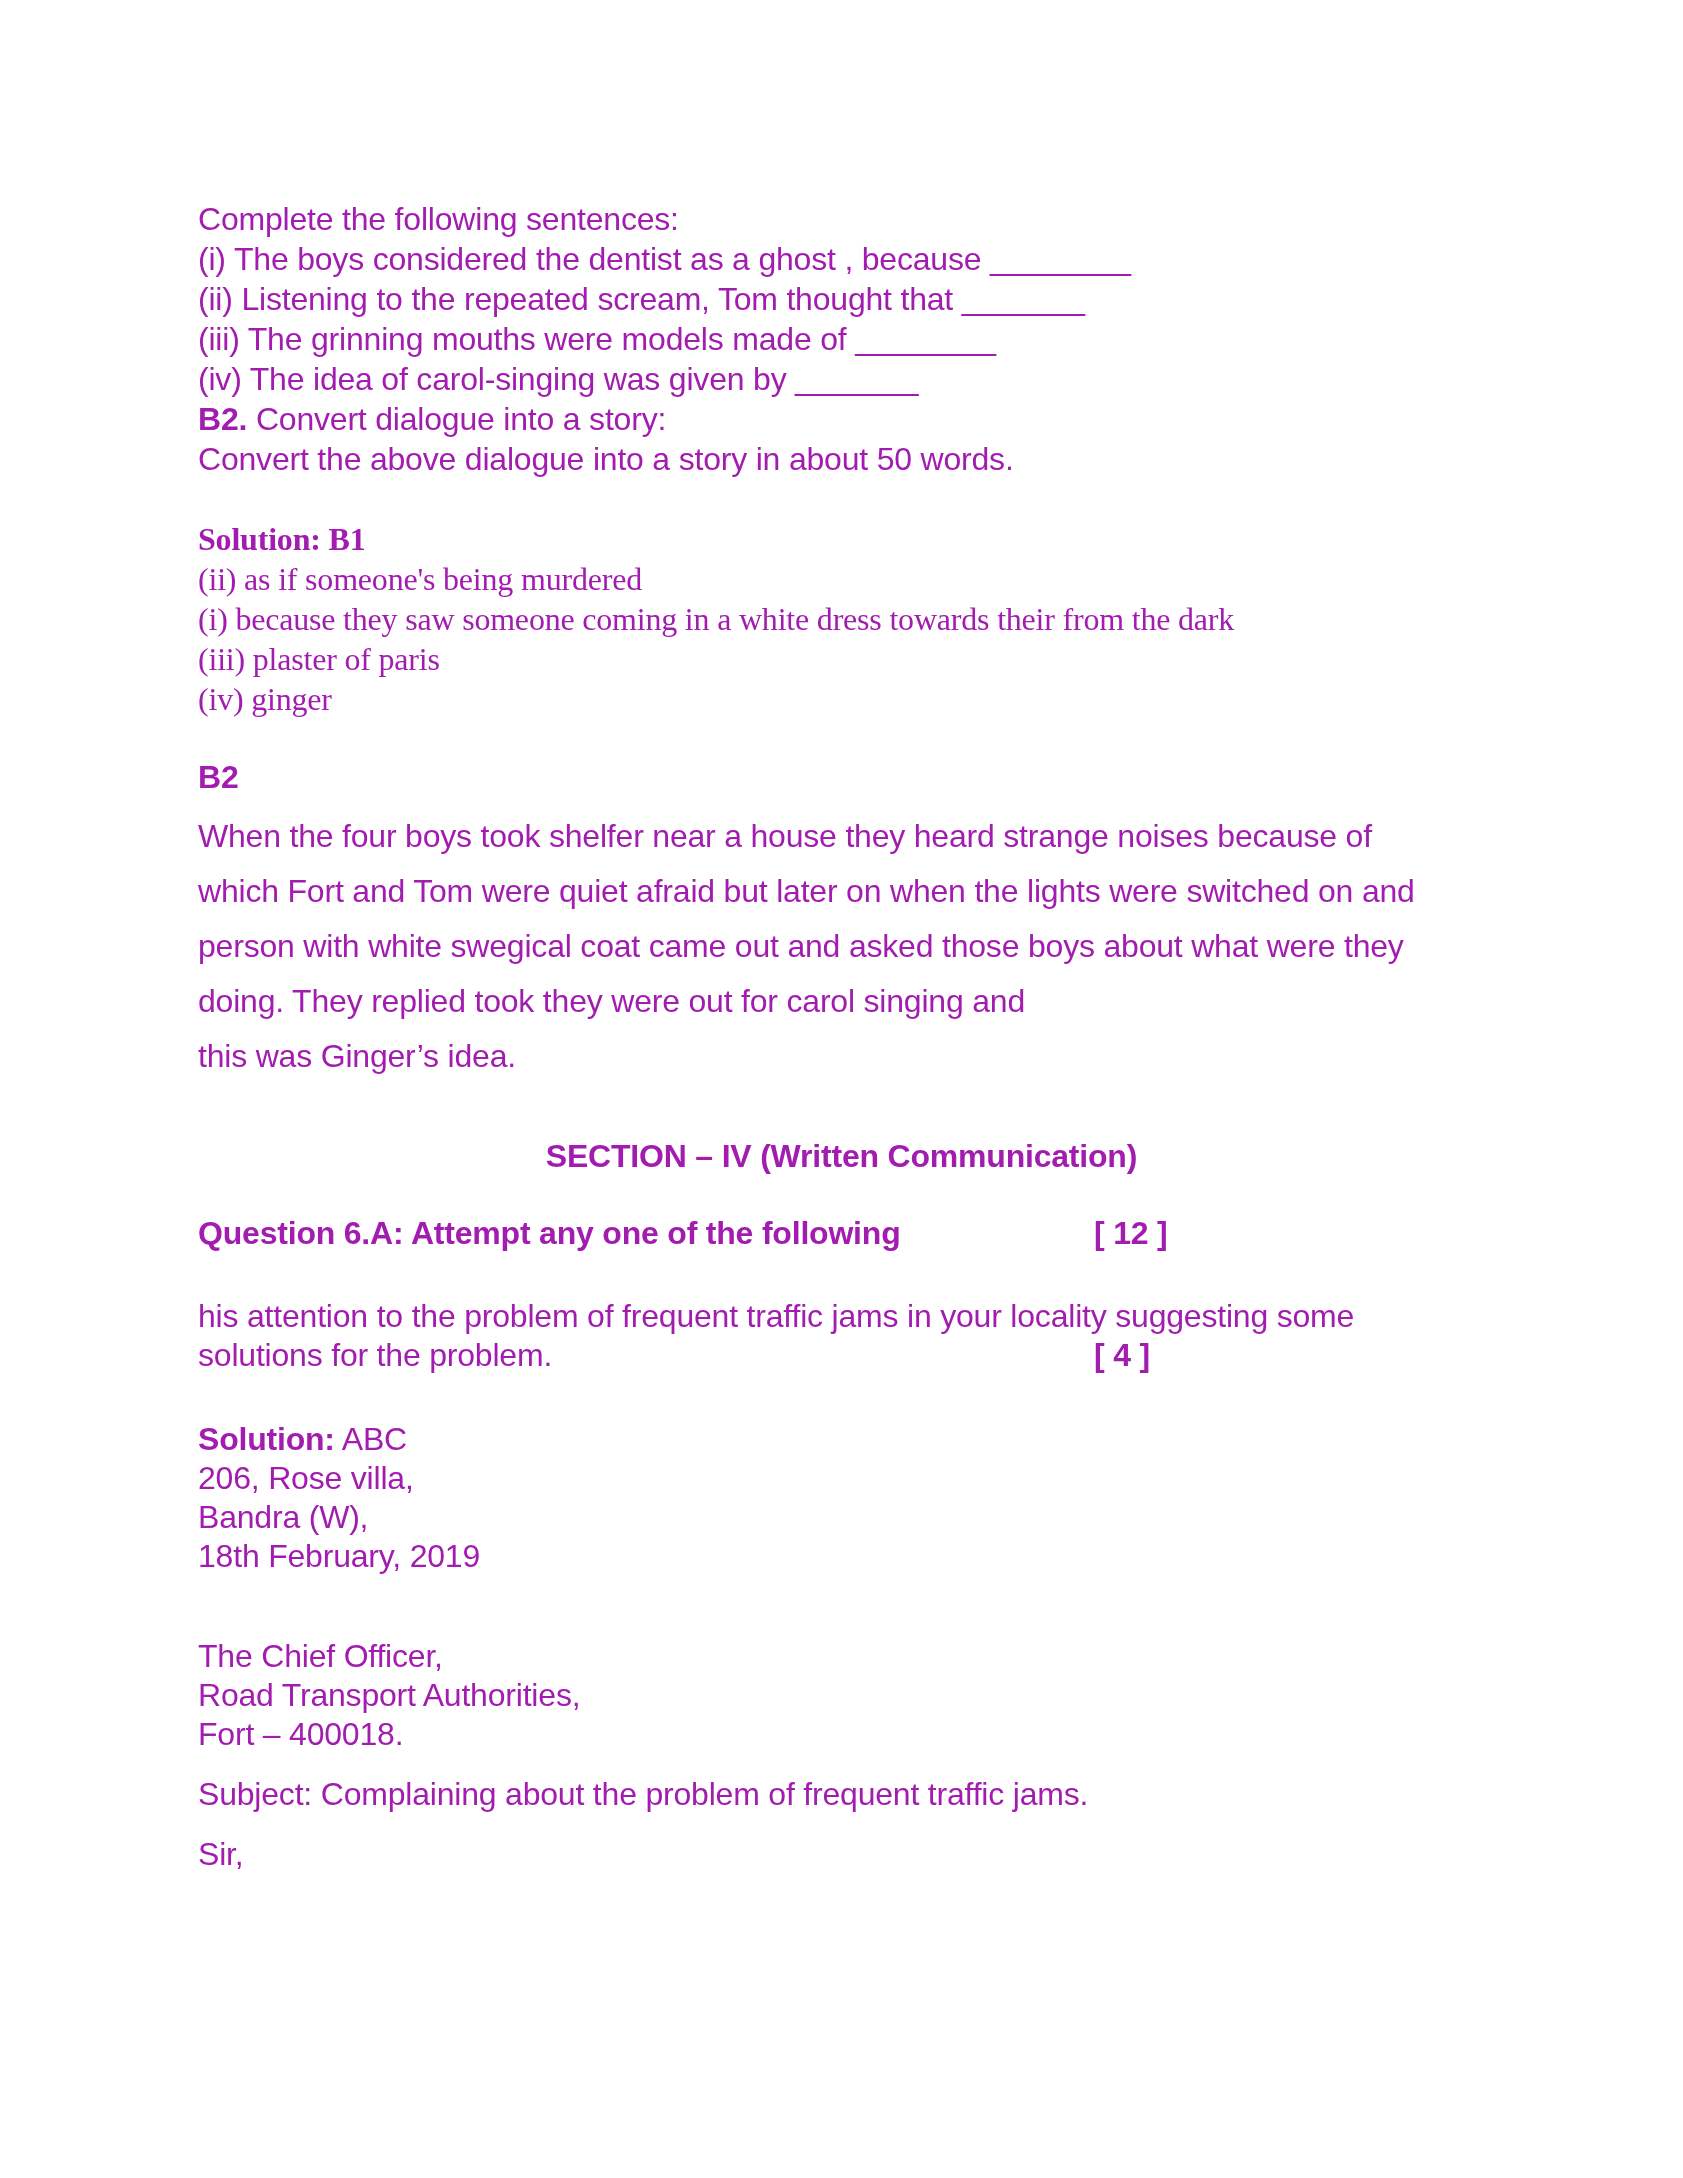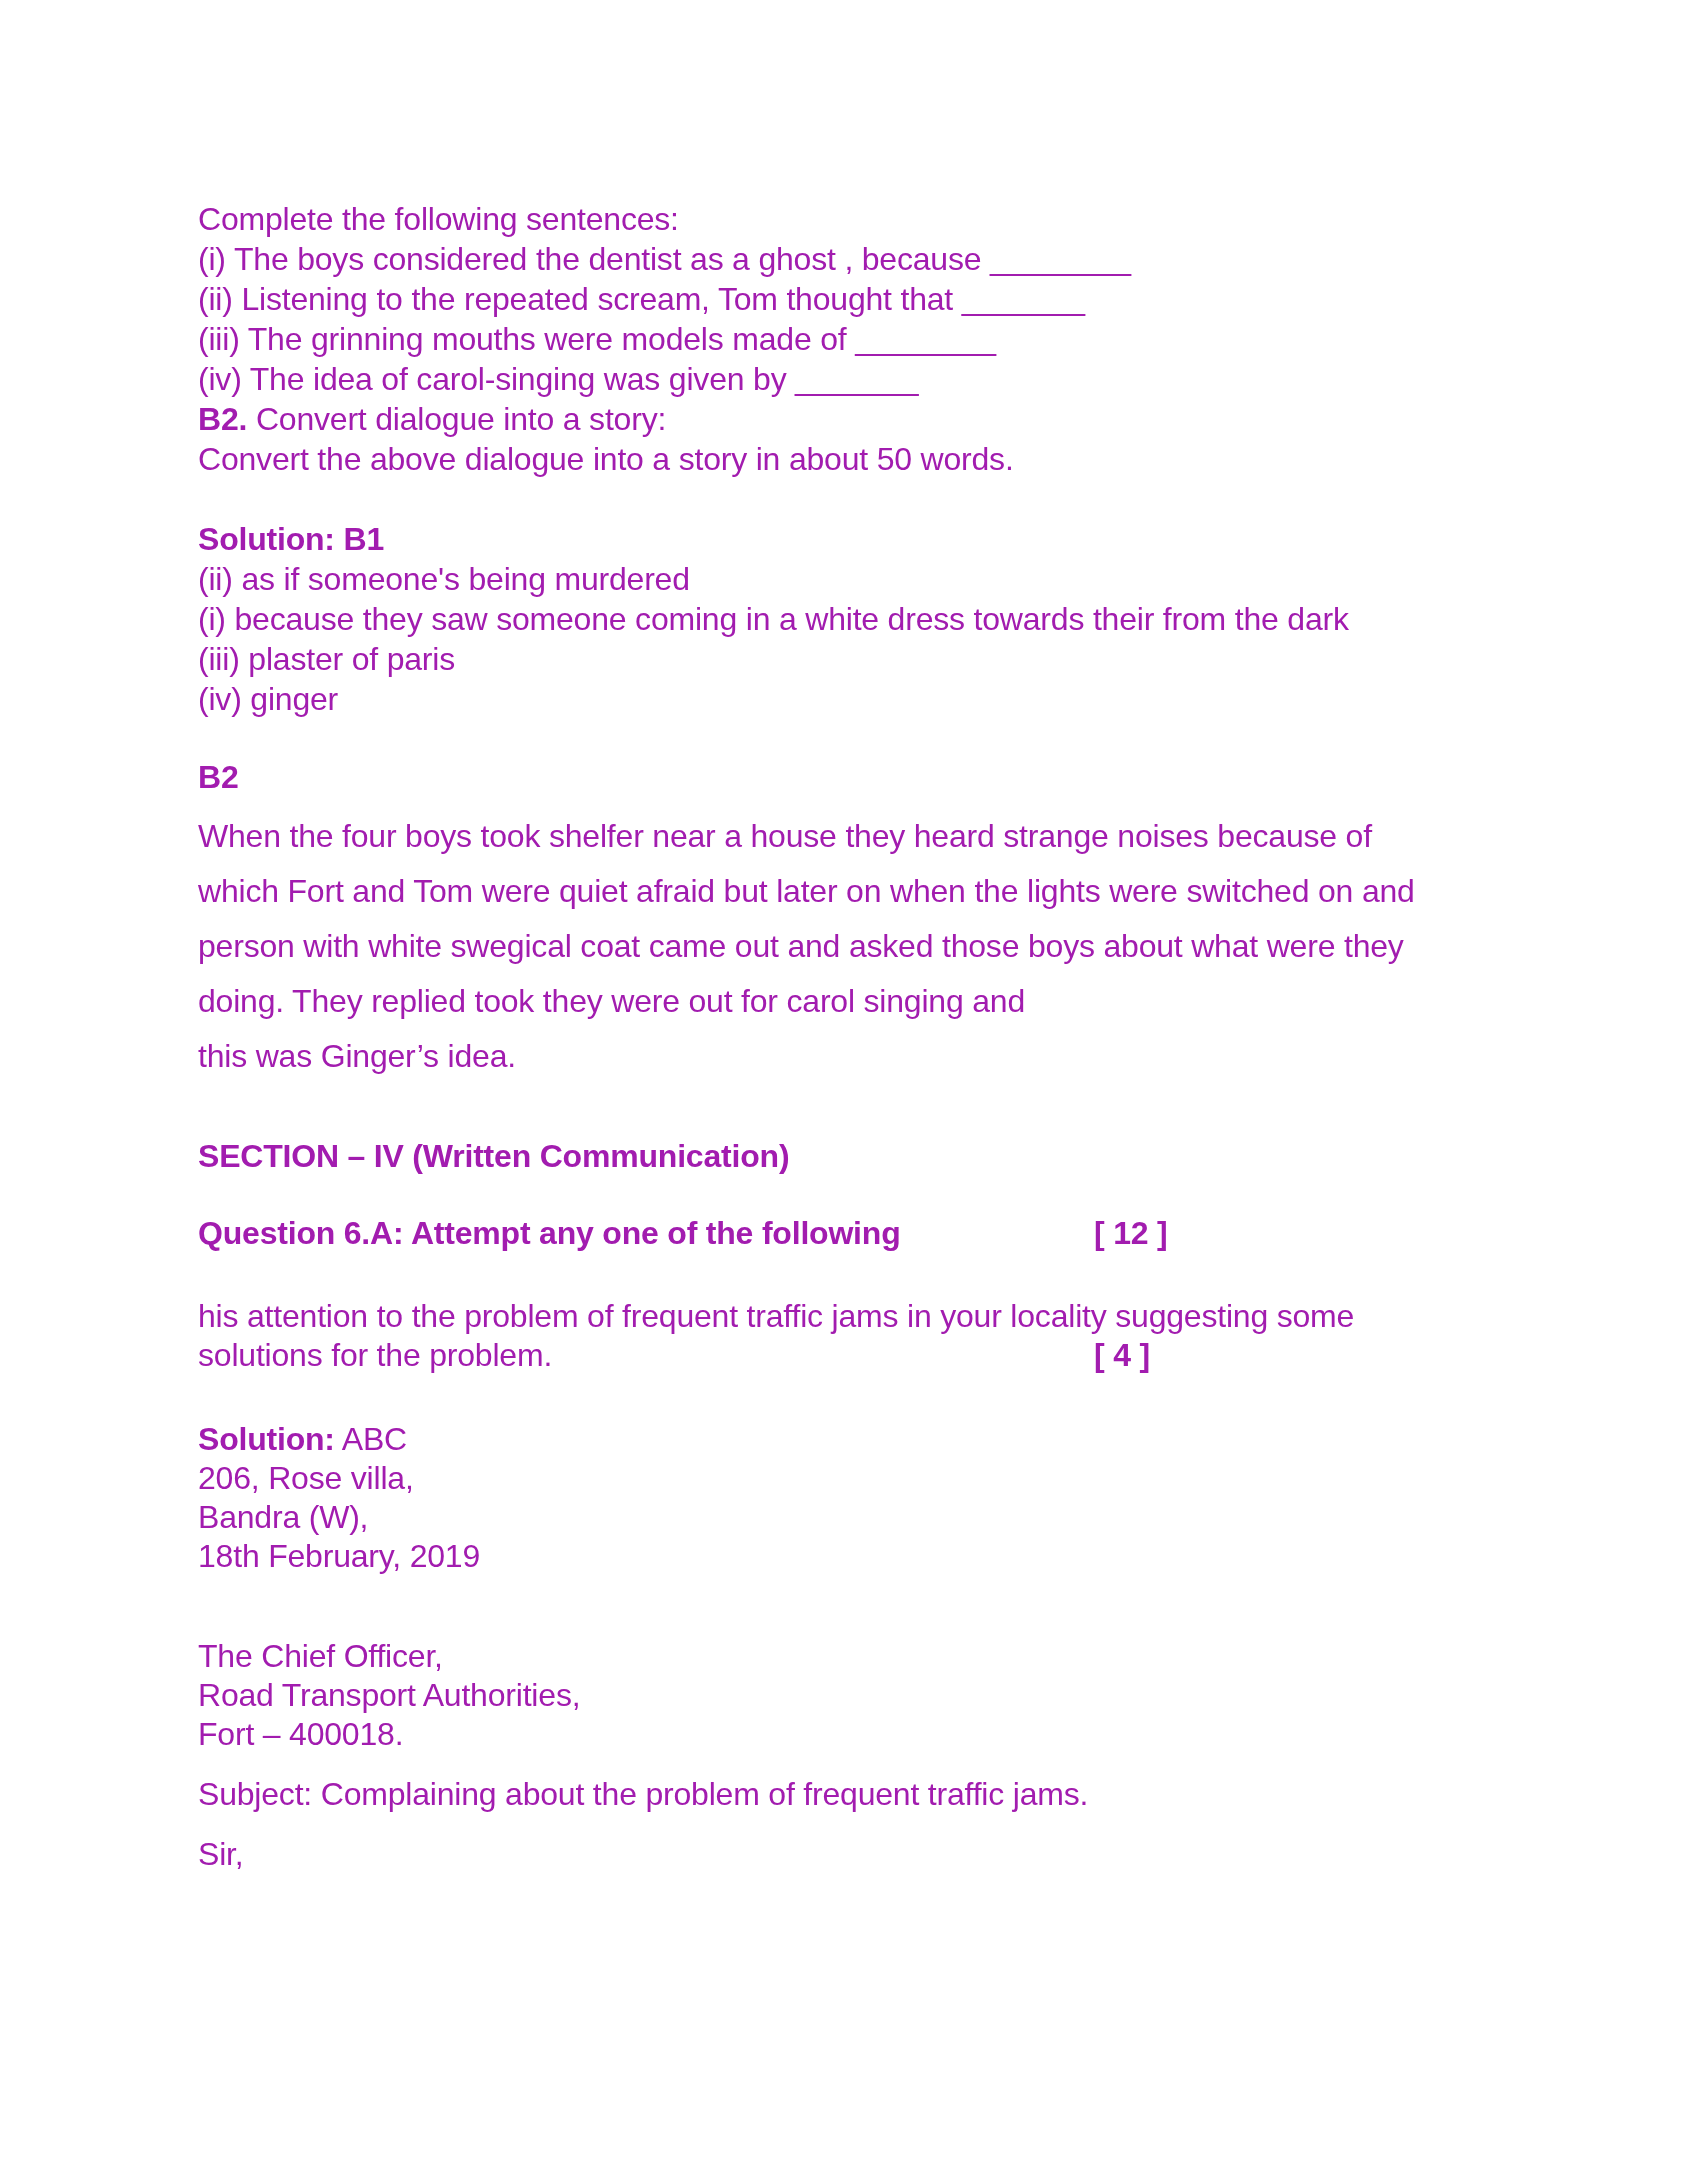--- a/index.html
+++ b/index.html
@@ -26,31 +26,31 @@
   }
   .block { margin: 0; }
   .line {
     position: relative;
     line-height: 40px;
     white-space: nowrap;
   }
   .lh39 .line, .line.lh39 { line-height: 39px; }
   .lh56 .line, .line.lh56 { line-height: 55px; }
   .b { font-weight: 700; }
-  .center { text-align: left; }
+  .center { text-align: center; }
   .marks {
     position: absolute;
     left: 896px;
     top: 0;
     font-weight: 700;
     white-space: nowrap;
   }
   
   #exercise        { margin-top: 199px; }
-  #solution-b1     { margin-top: 40px; }
+  #solution-b1     { margin-top: 40px; font-family: Liberation Serif, serif; }
   #b2-heading      { margin-top: 38px; }
   #b2-story        { margin-top: 12px; }
   #section-heading { margin-top: 52px; }
   #question-6a     { margin-top: 37px; }
   #question-6a1    { margin-top: 44px; }
   #letter-sender   { margin-top: 45px; }
   #letter-recipient{ margin-top: 61px; }
   #letter-subject  { margin-top: 20px; }
   #letter-salutation { margin-top: 20px; }
 </style>

